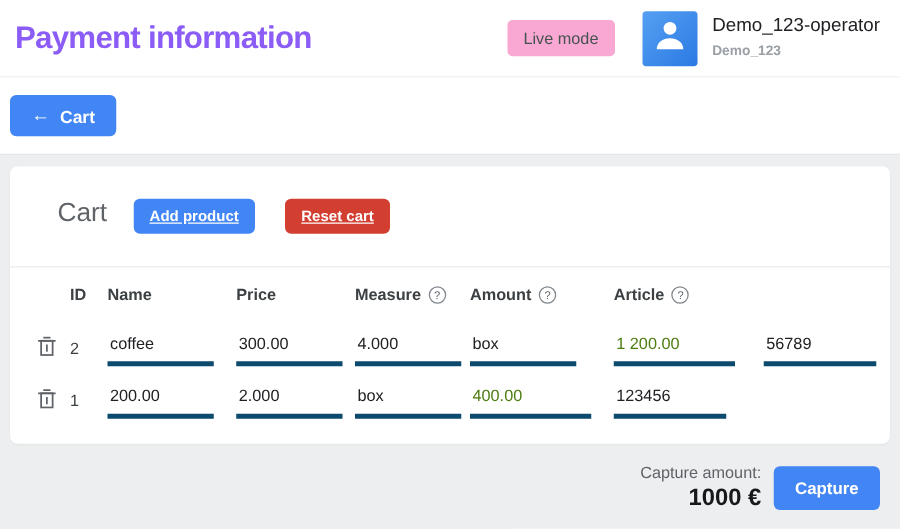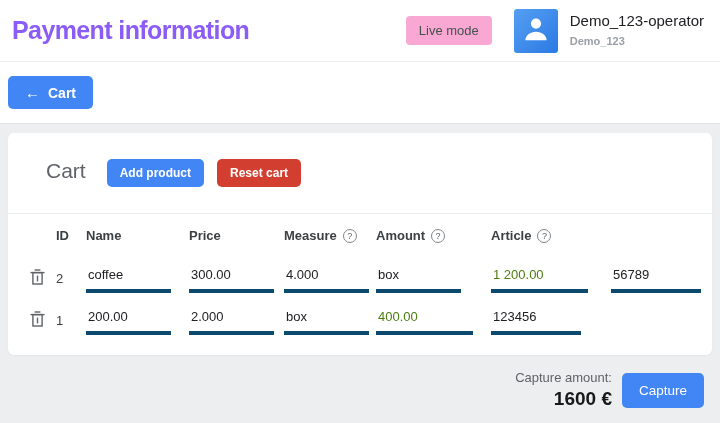--- a/index.html
+++ b/index.html
@@ -87,21 +87,22 @@
   }
   .cart-title {
     font-size: 21px;
     color: #5f6368;
     margin-right: 21px;
   }
   .small-btn {
     font-size: 12px;
     font-weight: bold;
     padding: 7px 13px;
-    margin-right: 13px;
+    margin-right: 24px;
+    text-decoration: underline;
   }
 
   
   .tbl-head, .tbl-row {
     display: grid;
     grid-template-columns: 26px 30px 103px 95px 92px 115px 120px 1fr;
     align-items: center;
     padding-left: 22px;
     padding-right: 10px;
   }
@@ -152,21 +153,21 @@
     justify-content: flex-end;
     align-items: center;
     gap: 10px;
     padding: 15px 8px 0 0;
   }
   .amount-block { text-align: right; }
   .amount-label { font-size: 13px; color: #5f6368; }
   .amount-value { font-size: 19px; font-weight: bold; color: #17181a; margin-top: 3px; }
   .capture-btn {
     font-size: 13.5px;
-    font-weight: normal;
+    font-weight: bold;
     padding: 10px 17px;
   }
 </style>
 </head>
 <body>
 
 <div class="app-header">
   <div class="page-title">Payment information</div>
   <div class="header-spacer"></div>
   <div class="mode-badge">Live mode</div>
@@ -257,17 +258,17 @@
       <div><input class="cell-input amount-input" disabled="" value="400.00" style=""></div>
       <div><input class="cell-input article-input" value="123456" style=""></div>
     </div>
 
     <div class="card-bottom-pad"></div>
   </div>
 
   <div class="footer">
     <div class="amount-block">
       <div class="amount-label">Capture amount:</div>
-      <div class="amount-value">1600 €</div>
+      <div class="amount-value">1000 €</div>
     </div>
     <button class="btn btn-blue capture-btn">Capture</button>
   </div>
 </div>
 
 </body></html>

